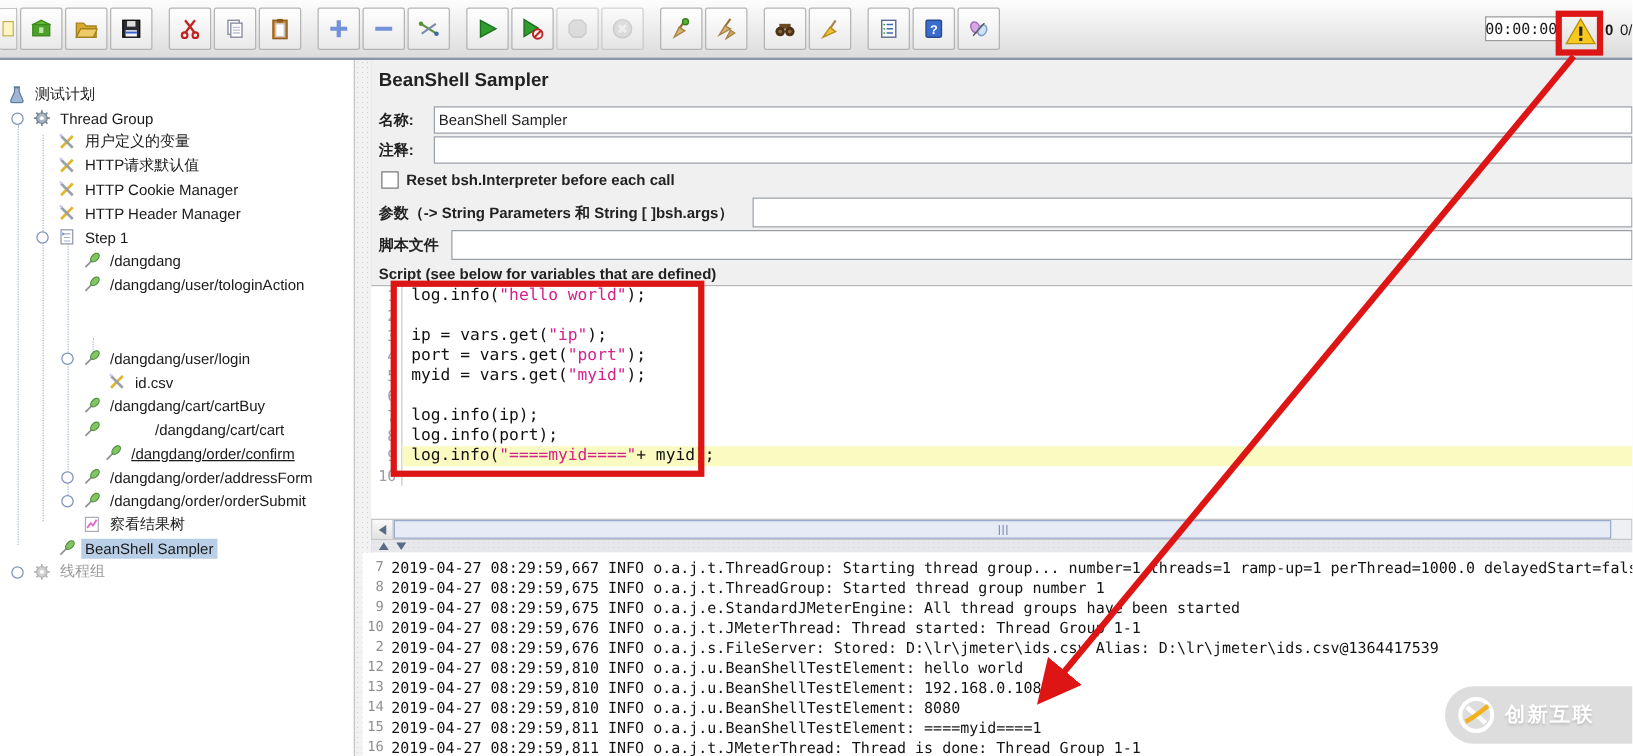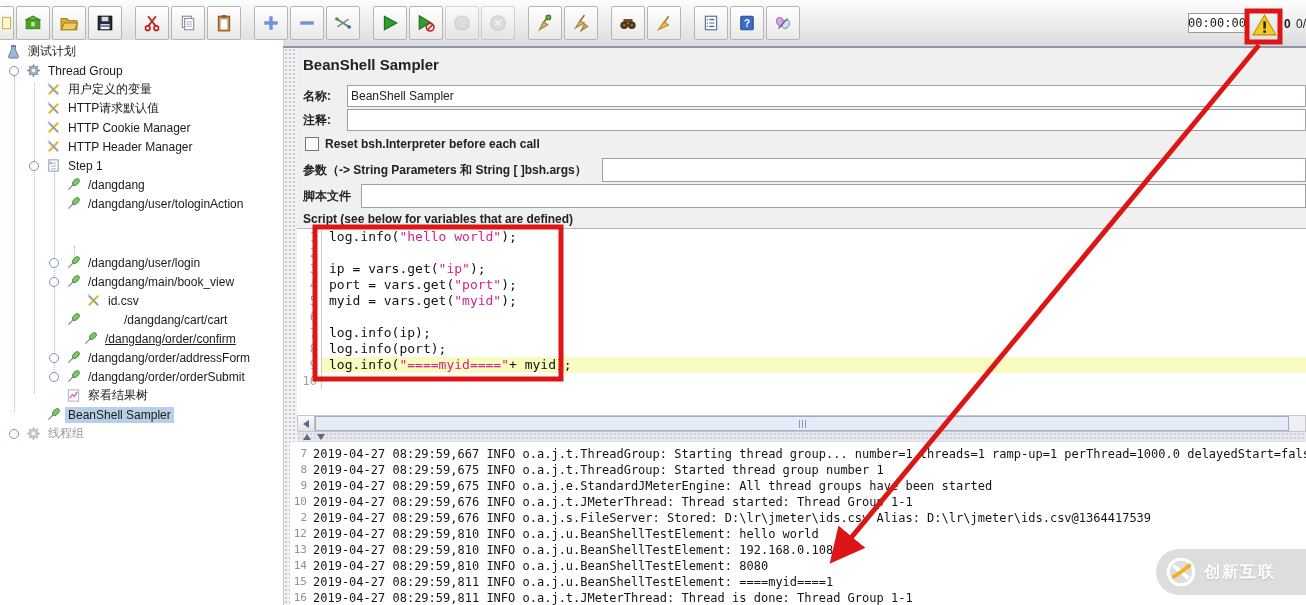--- a/index.html
+++ b/index.html
@@ -17,21 +17,21 @@
   .tb-btn.disabled{opacity:.55;}
   .tb-btn.partial{width:13px;overflow:hidden;justify-content:flex-end;border-left:none;margin-left:0;}
   .timer{position:absolute;left:1188px;top:13px;width:56px;height:18px;border:1px solid #9a9a9a;
          background:#fff;font-family:"DejaVu Sans Mono",monospace;font-size:12px;
          display:flex;align-items:center;justify-content:center;}
   .warn{position:absolute;left:1252px;top:13px;width:25px;height:25px;}
   .cnt-err{position:absolute;left:1284px;top:17px;font-weight:bold;}
   .cnt-thr{position:absolute;left:1296px;top:17px;}
 
   
-  .sidebar{position:absolute;left:0;top:40px;width:283px;bottom:0;background:#fff;overflow:hidden;}
+  .sidebar{position:absolute;left:0;top:64px;width:283px;bottom:0;background:#fff;overflow:hidden;}
   .tree-row{position:relative;height:19px;display:flex;align-items:center;white-space:nowrap;}
   .tree-row svg{margin-right:4px;flex:0 0 auto;}
   .tree-row .lbl{padding:1px 3px;}
   .tree-row.selected .lbl{background:#b9cfe8;}
   .tree-row.disabled .lbl{color:#9a9a9a;}
   .toggle{position:absolute;top:5px;width:8px;height:8px;border:1px solid #7f93b8;
           border-radius:50%;background:#fff;}
   .vline{position:absolute;width:0;border-left:1px dotted #a9bcd6;}
   .vscroll{position:absolute;left:283px;top:48px;width:13px;bottom:0;
            border-left:1px solid #c6c6c6;border-right:1px solid #c6c6c6;
@@ -325,35 +325,34 @@
         <span class="lbl">/dangdang/user/tologinAction</span>
       </div>
       <div class="tree-row" style="padding-left: 66px; margin-top: 40px;">
         <span class="toggle" style="left:49px"></span>
         <svg viewBox="0 0 16 16" width="15" height="15">
           <path d="M2.5 13.5 L8 8" stroke="#8a8f98" stroke-width="1.4"></path>
           <ellipse cx="10.6" cy="5.4" rx="4.4" ry="2.7" transform="rotate(-45 10.6 5.4)" fill="#82c564" stroke="#4c8c36"></ellipse>
         </svg>
         <span class="lbl">/dangdang/user/login</span>
       </div>
-      <div class="tree-row" style="padding-left: 66px;">
-        <span class="toggle" style="left:49px"></span>
-        <svg viewBox="0 0 16 16" width="15" height="15">
-          <path d="M2.5 13.5 L8 8" stroke="#8a8f98" stroke-width="1.4"></path>
-          <ellipse cx="10.6" cy="5.4" rx="4.4" ry="2.7" transform="rotate(-45 10.6 5.4)" fill="#82c564" stroke="#4c8c36"></ellipse>
-        </svg>
-        <span class="lbl">/dangdang/main/book_view</span>
-      </div>
       <div class="tree-row" style="padding-left: 86px;">
         <svg viewBox="0 0 16 16" width="15" height="15">
           <path d="M3 13 L13 3" stroke="#e0b52a" stroke-width="2.2"></path>
           <path d="M3 3 L13 13" stroke="#9aa0a8" stroke-width="2.2"></path>
           <path d="M1.8 1.8 l2.4 1" stroke="#c9cef0" stroke-width="2"></path>
         </svg>
         <span class="lbl">id.csv</span>
+      </div>
+      <div class="tree-row" style="padding-left: 66px;">
+        <svg viewBox="0 0 16 16" width="15" height="15">
+          <path d="M2.5 13.5 L8 8" stroke="#8a8f98" stroke-width="1.4"></path>
+          <ellipse cx="10.6" cy="5.4" rx="4.4" ry="2.7" transform="rotate(-45 10.6 5.4)" fill="#82c564" stroke="#4c8c36"></ellipse>
+        </svg>
+        <span class="lbl">/dangdang/cart/cartBuy</span>
       </div>
       <div class="tree-row" style="padding-left: 66px; gap: 36px;">
         <svg viewBox="0 0 16 16" width="15" height="15">
           <path d="M2.5 13.5 L8 8" stroke="#8a8f98" stroke-width="1.4"></path>
           <ellipse cx="10.6" cy="5.4" rx="4.4" ry="2.7" transform="rotate(-45 10.6 5.4)" fill="#82c564" stroke="#4c8c36"></ellipse>
         </svg>
         <span class="lbl">/dangdang/cart/cart</span>
       </div>
       <div class="tree-row" style="padding-left: 83px; text-decoration: underline;">
         <svg viewBox="0 0 16 16" width="15" height="15">

